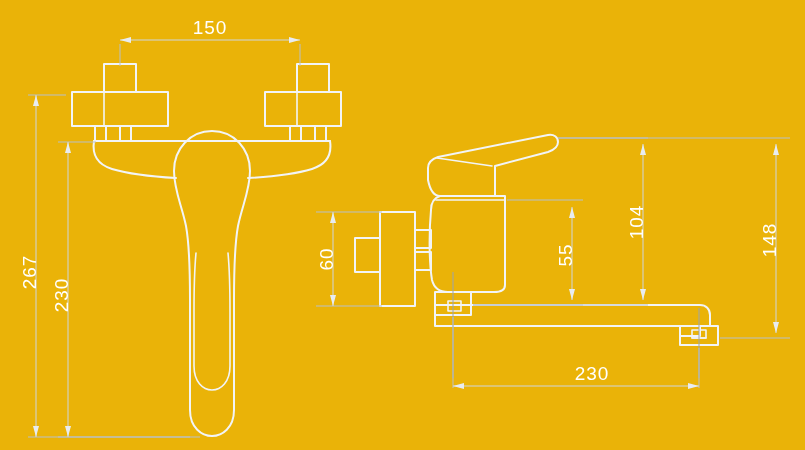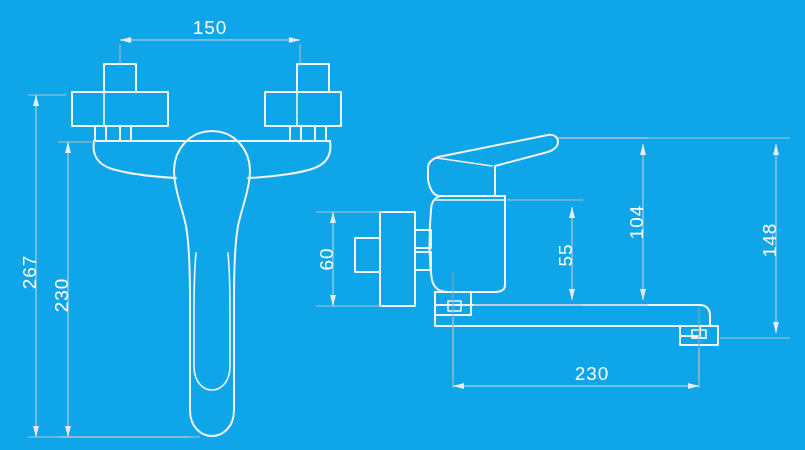--- a/index.html
+++ b/index.html
@@ -11,21 +11,21 @@
   body {
     width: 805px;
     height: 450px;
     overflow: hidden;
     font-family: "Liberation Sans", sans-serif;
   }
   #drawing-canvas {
     position: relative;
     width: 805px;
     height: 450px;
-    background: #0ea5e9;
+    background: #eab308;
   }
   svg.cad {
     display: block;
     width: 805px;
     height: 450px;
   }
   .part-outline {
     fill: none;
     stroke: #f2f4f6;
     stroke-width: 2;

